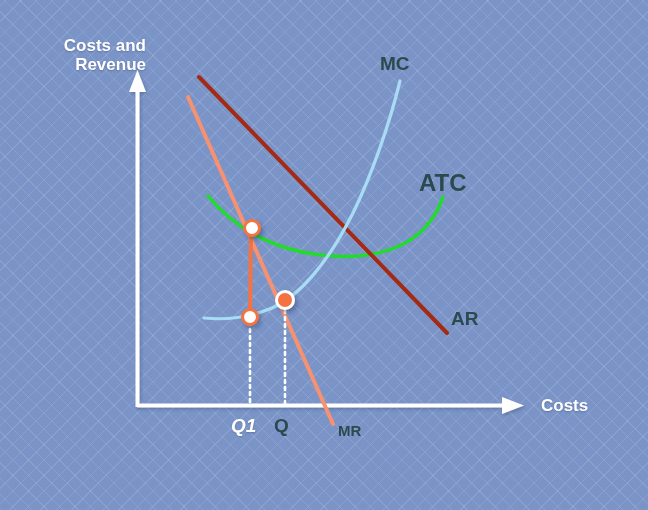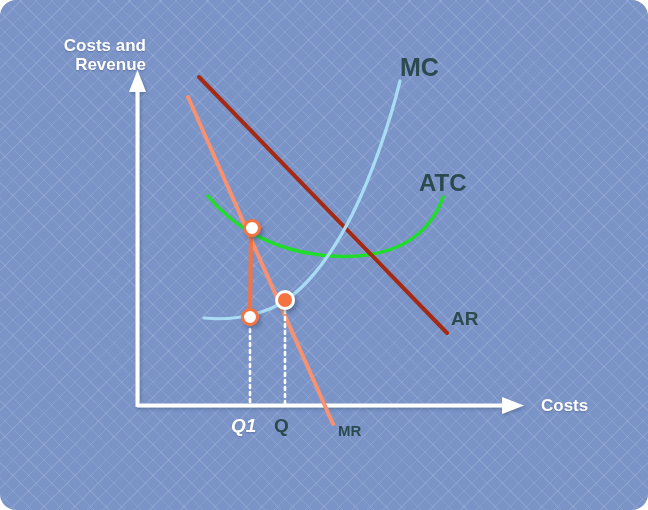--- a/index.html
+++ b/index.html
@@ -21,21 +21,20 @@
       repeating-linear-gradient(45deg,
         rgba(255,255,255,0.11) 0px,
         rgba(255,255,255,0.11) 1px,
         rgba(255,255,255,0) 1px,
         rgba(255,255,255,0) 11px),
       repeating-linear-gradient(-45deg,
         rgba(255,255,255,0.11) 0px,
         rgba(255,255,255,0.11) 1px,
         rgba(255,255,255,0) 1px,
         rgba(255,255,255,0) 11px);
-    border-radius: 16px;
   }
   #diagram-svg {
     position: absolute;
     left: 0;
     top: 0;
     width: 648px;
     height: 510px;
   }
   .lbl {
     position: absolute;
@@ -57,23 +56,23 @@
     font-size: 17px;
     text-align: right;
     width: 116px;
   }
   #axis-label-x {
     left: 541px;
     top: 396px;
     font-size: 17px;
   }
   #label-mc {
-    left: 400px;
+    left: 380px;
     top: 53px;
-    font-size: 25px;
+    font-size: 19px;
   }
   #label-atc {
     left: 419px;
     top: 170px;
     font-size: 24px;
   }
   #label-ar {
     left: 451px;
     top: 308px;
     font-size: 19px;

